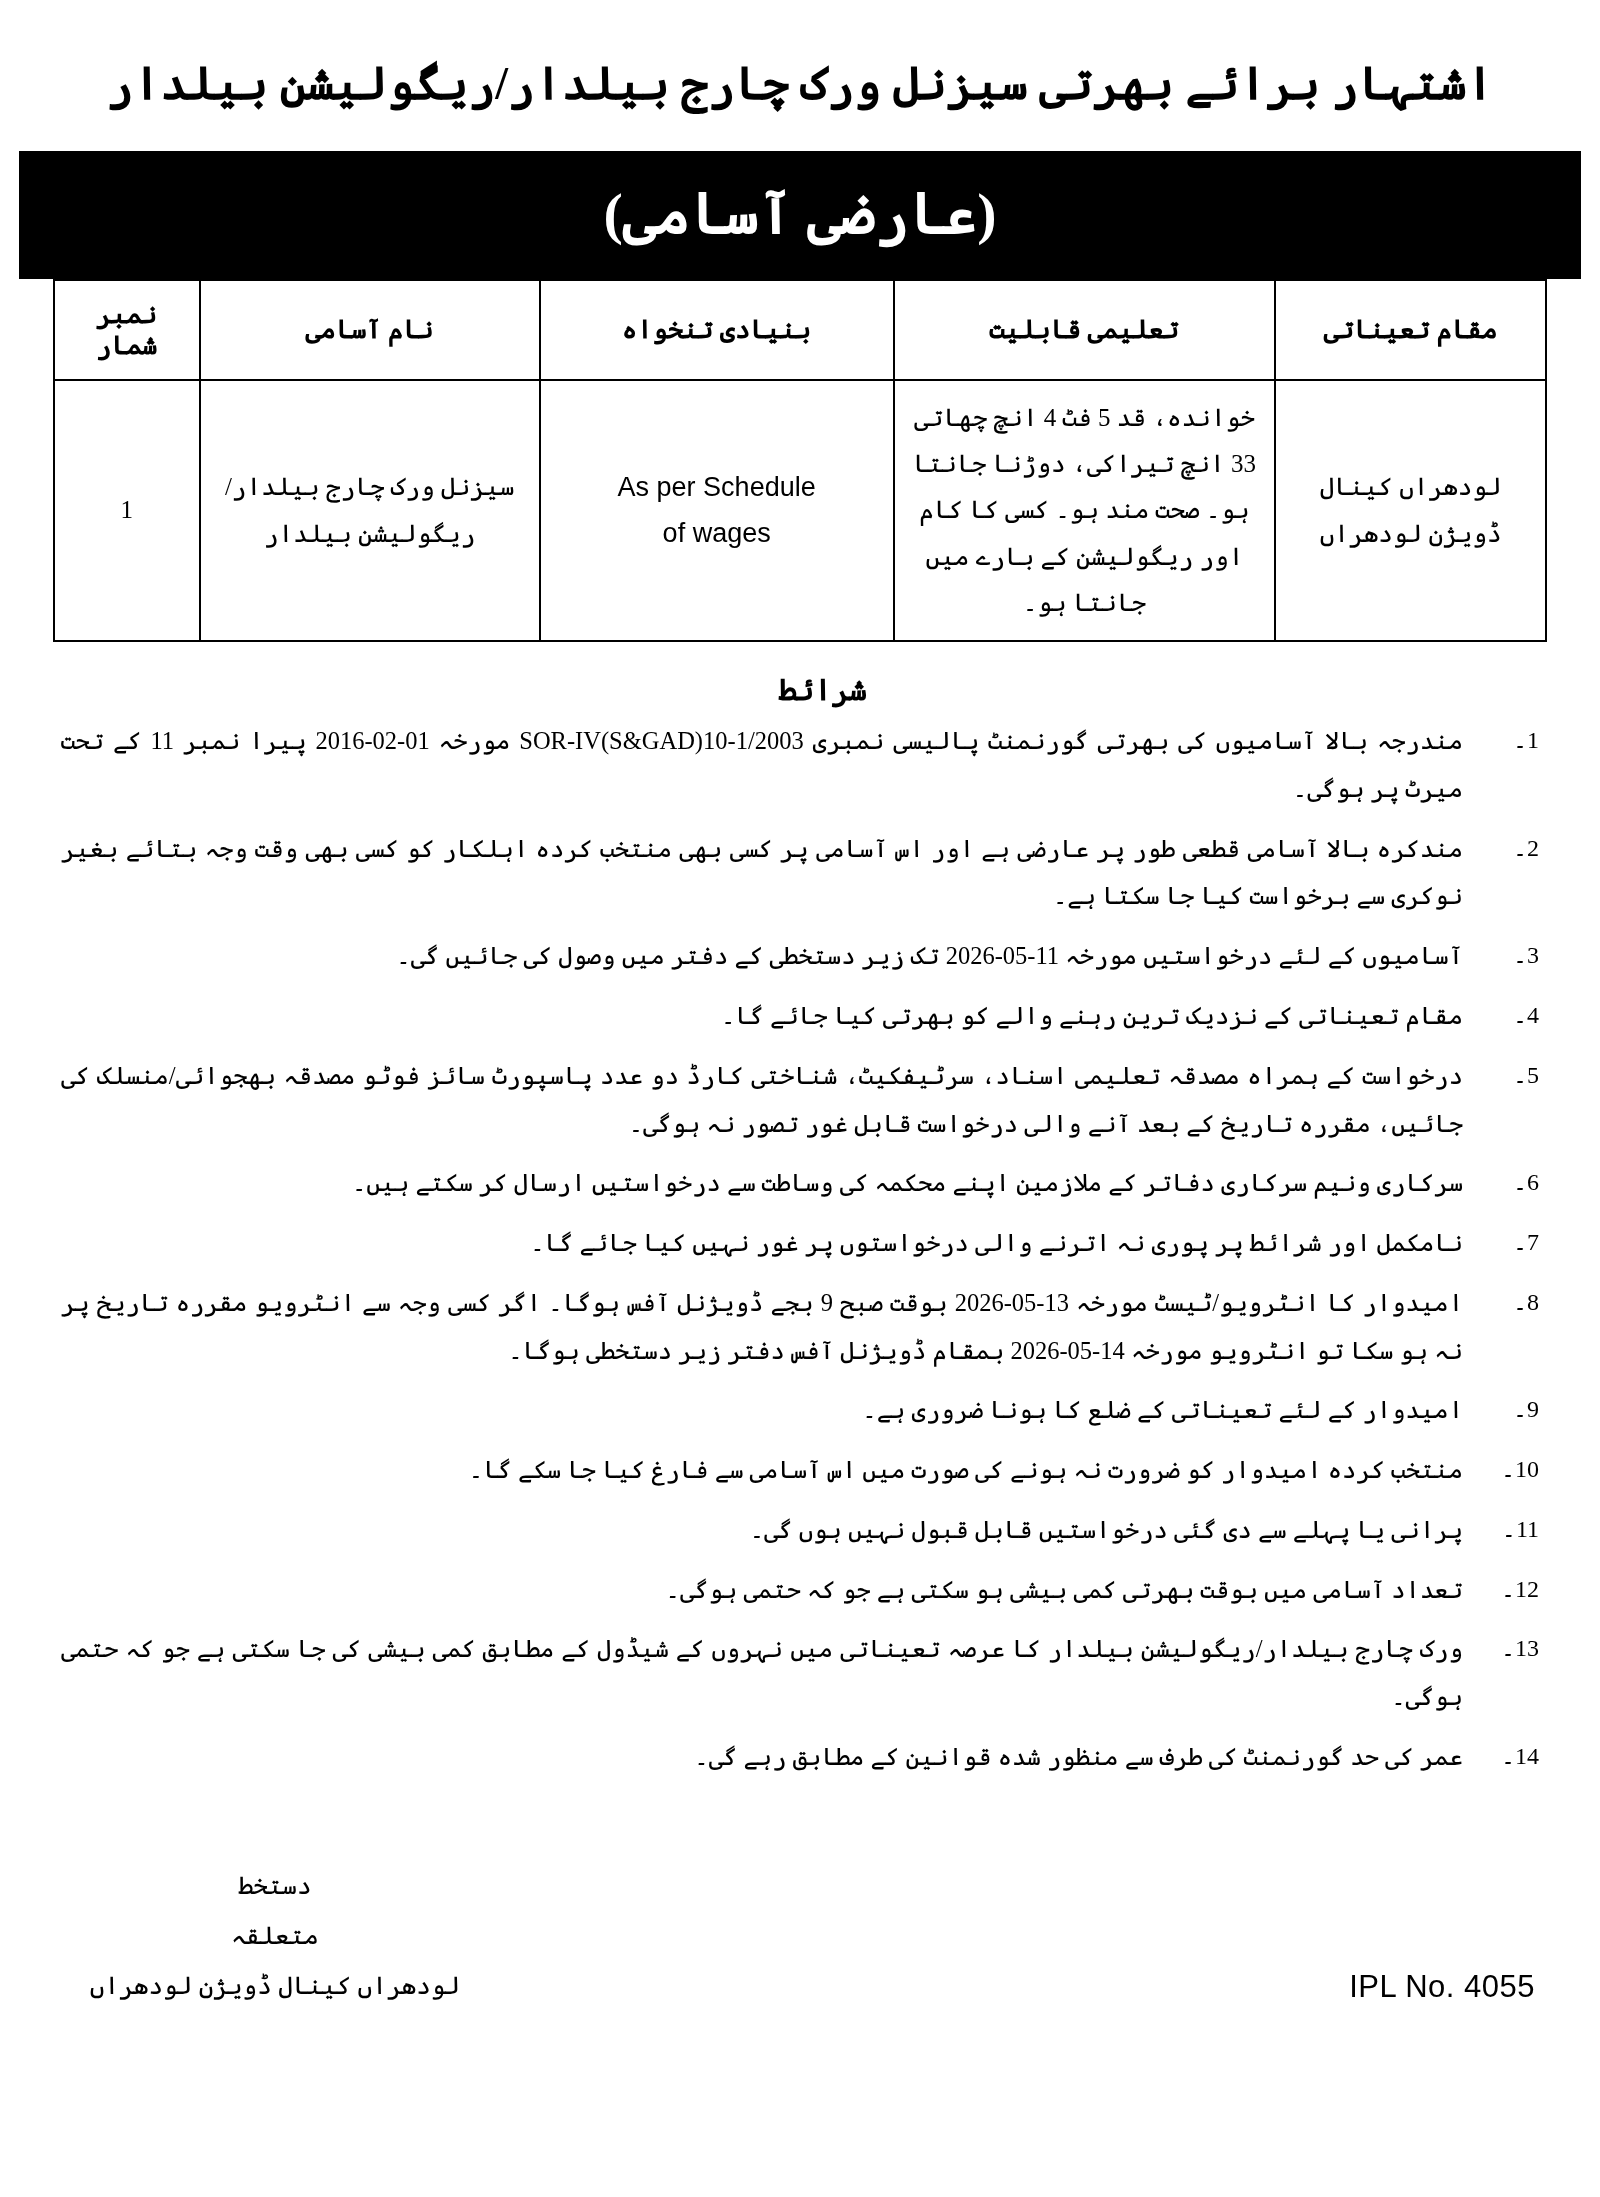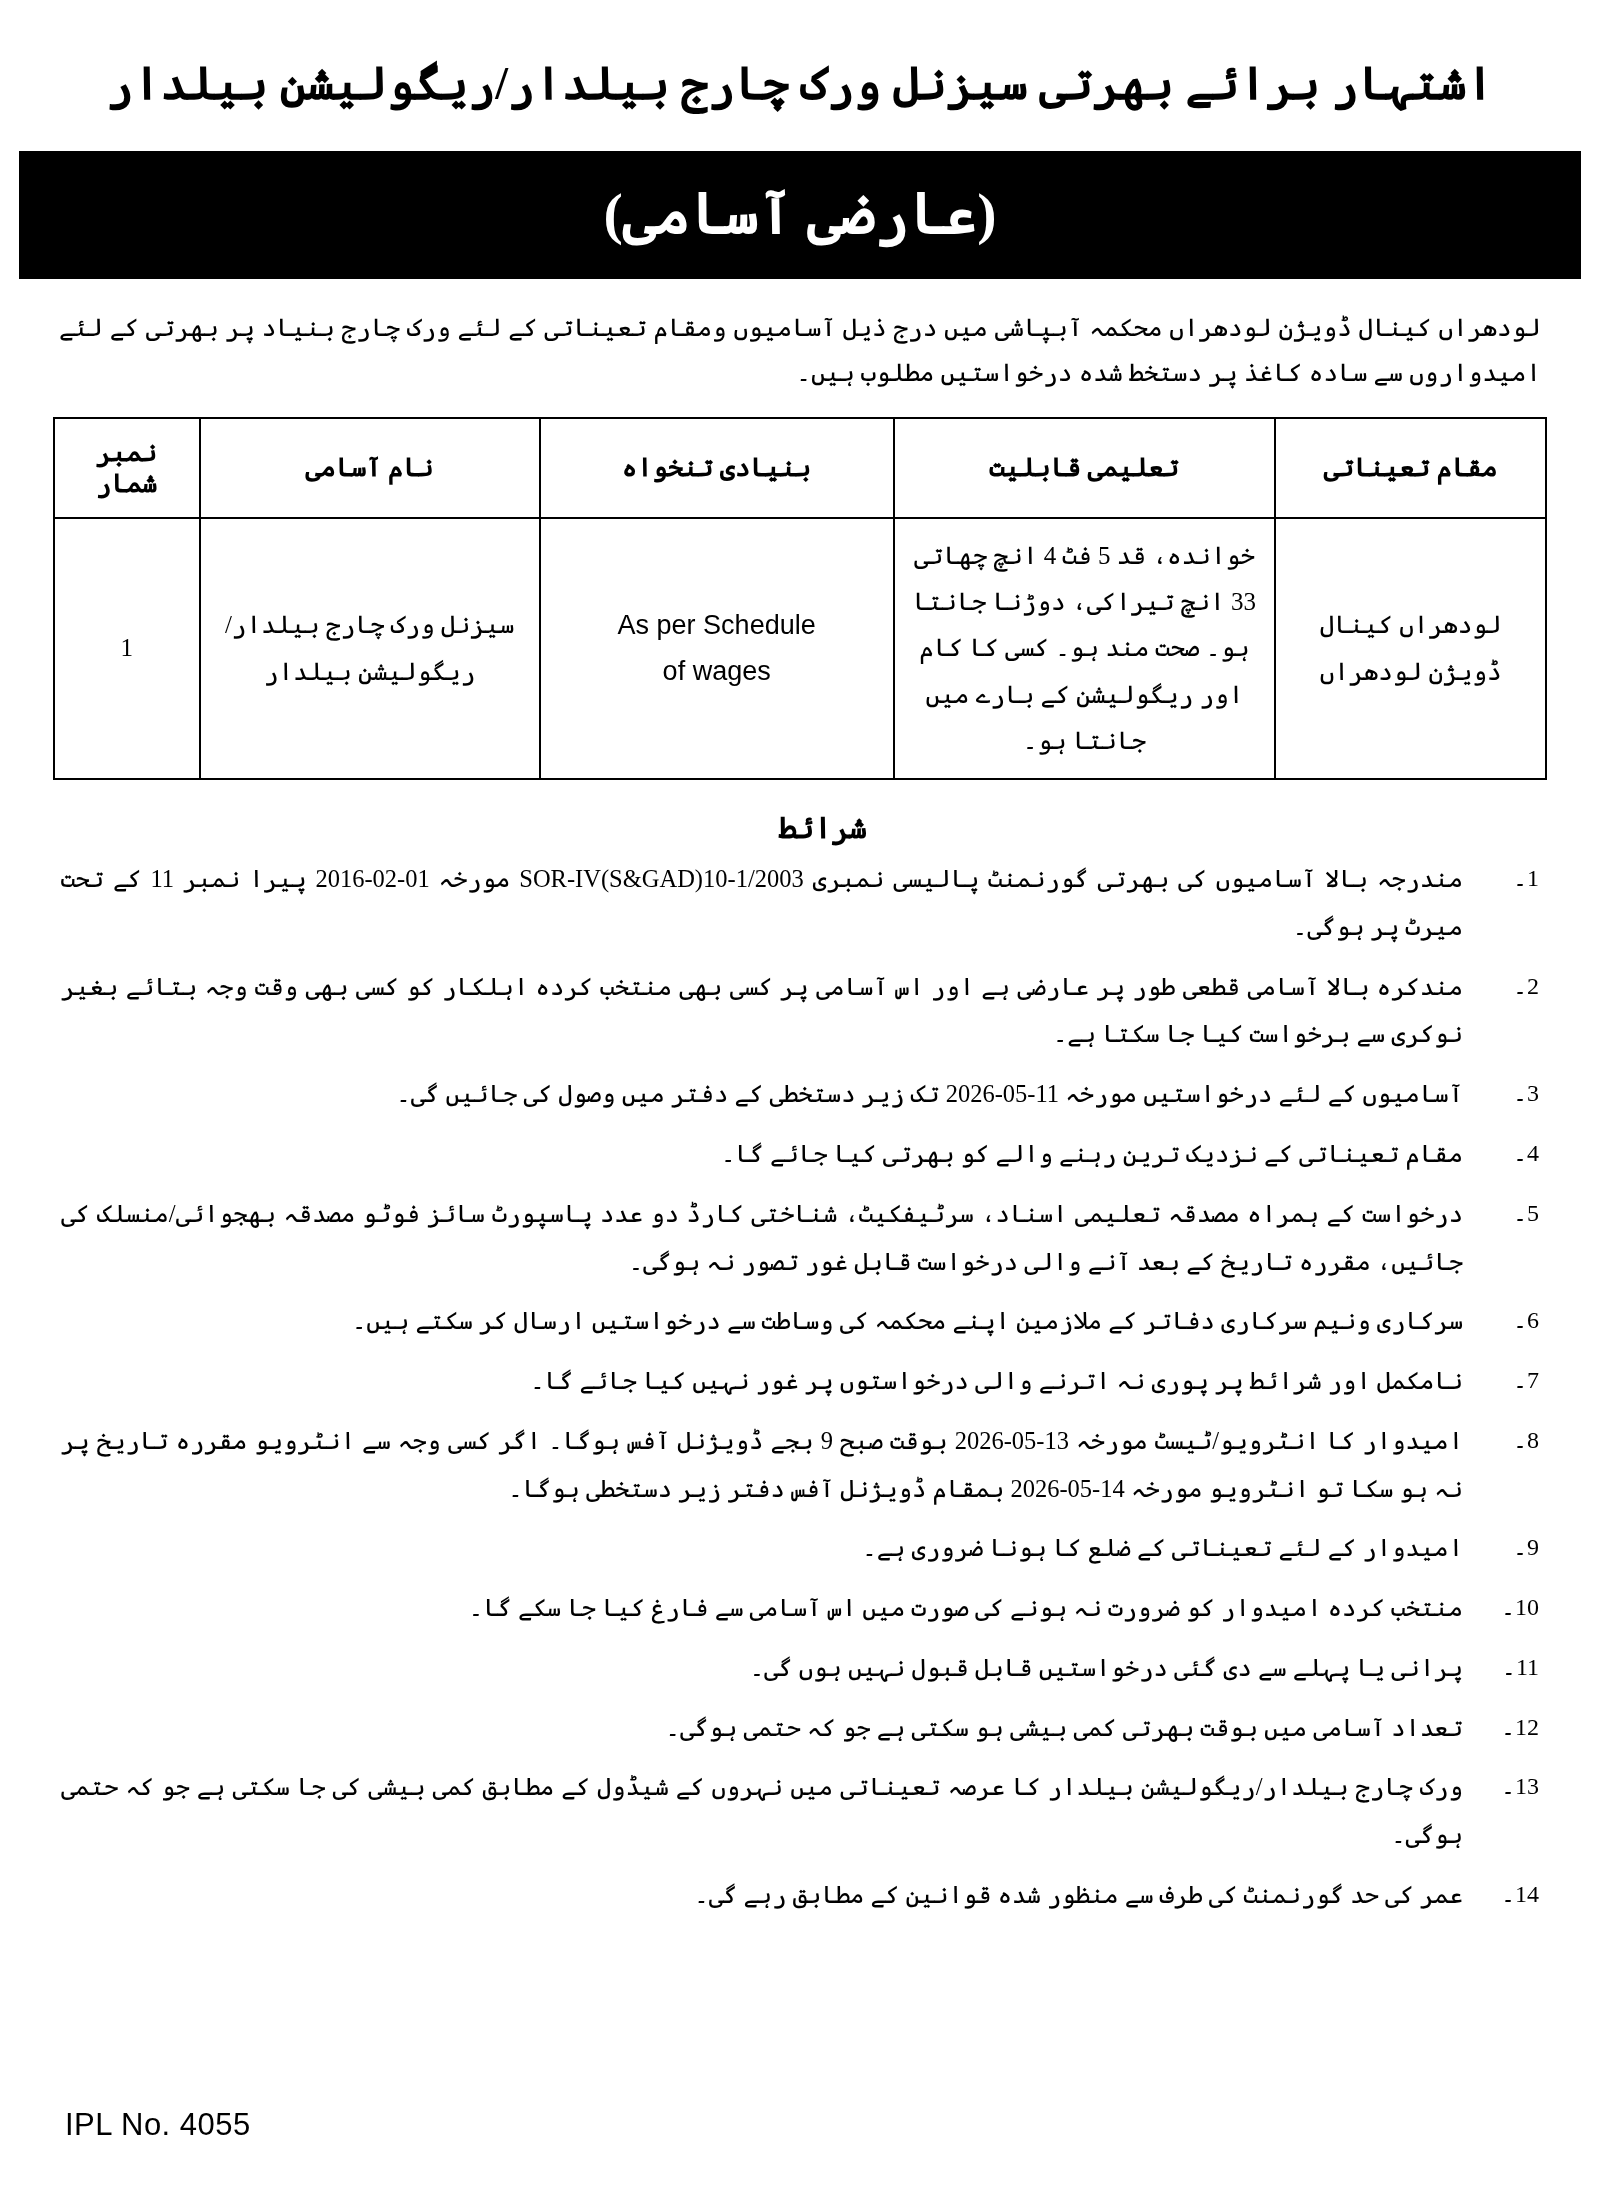--- a/index.html
+++ b/index.html
@@ -145,21 +145,20 @@
 <body>
 
 <div class="page">
 
   <div class="header-title">اشتہار برائے بھرتی سیزنل ورک چارج بیلدار/ریگولیشن بیلدار</div>
 
   <div class="black-band">
     <div class="band-text">(عارضی آسامی)</div>
   </div>
 
-  <div class="intro">لودھراں کینال ڈویژن لودھراں محکمہ آبپاشی میں درج ذیل آسامیوں ومقام تعیناتی کے لئے ورک چارج بنیاد پر بھرتی کے لئے امیدواروں سے سادہ کاغذ پر دستخط شدہ درخواستیں مطلوب ہیں۔</div>
 
   <div class="tbl-wrap">
     <table class="jobs">
       <thead>
         <tr>
           <th class="col-place">مقام تعیناتی</th>
           <th class="col-qual">تعلیمی قابلیت</th>
           <th class="col-pay">بنیادی تنخواہ</th>
           <th class="col-name">نام آسامی</th>
           <th class="col-sr">نمبر شمار</th>
@@ -235,16 +234,21 @@
         <span class="num">13۔</span>
         <span class="txt">ورک چارج بیلدار/ریگولیشن بیلدار کا عرصہ تعیناتی میں نہروں کے شیڈول کے مطابق کمی بیشی کی جا سکتی ہے جو کہ حتمی ہوگی۔</span>
       </li>
     <li>
         <span class="num">14۔</span>
         <span class="txt">عمر کی حد گورنمنٹ کی طرف سے منظور شدہ قوانین کے مطابق رہے گی۔</span>
       </li>
   </ol>
 
   <div class="footer">
+    <div class="sig-block">
+      <div>دستخط</div>
+      <div>متعلقہ</div>
+      <div>لودھراں کینال ڈویژن لودھراں</div>
+    </div>
     <div class="ipl">IPL No. 4055</div>
   </div>
 
 </div>
 
 </body></html>

